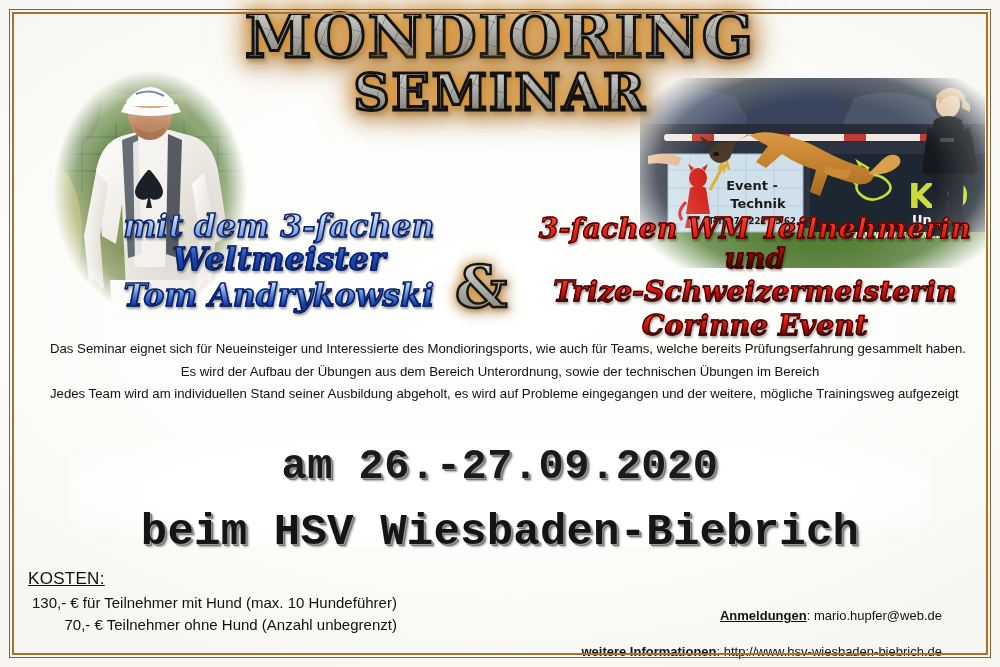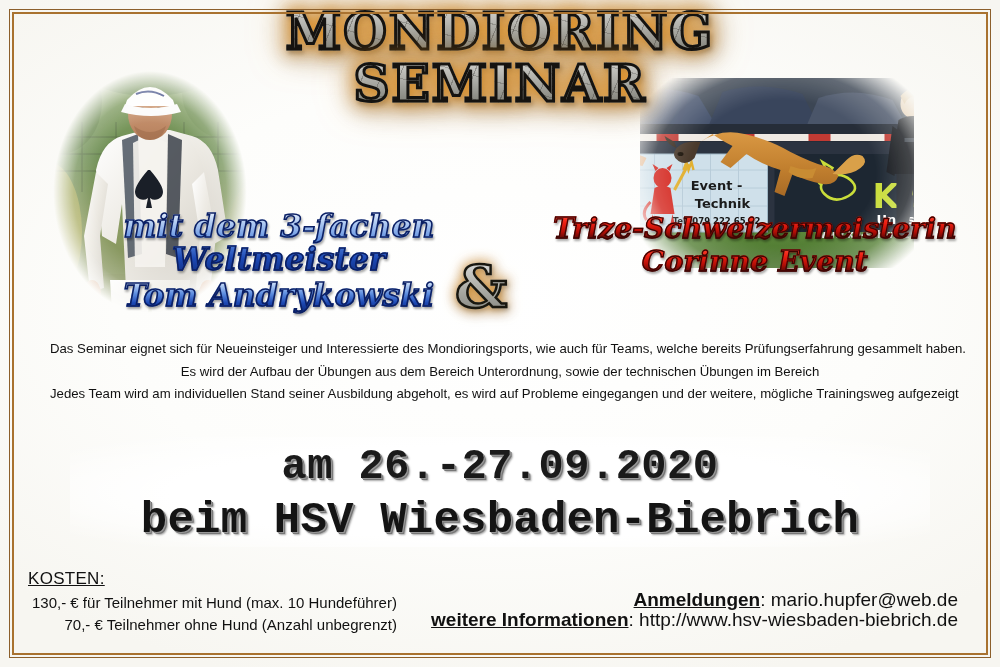--- a/index.html
+++ b/index.html
@@ -27,36 +27,36 @@
   .photo{position:absolute;overflow:hidden;}
   
   .photo-left{
     left:30px;top:42px;width:240px;height:300px;
     border-radius:50% / 50%;
     -webkit-mask-image:radial-gradient(ellipse 48% 48% at 50% 50%, #000 48%, rgba(0,0,0,.75) 66%, rgba(0,0,0,0) 84%);
     mask-image:radial-gradient(ellipse 48% 48% at 50% 50%, #000 48%, rgba(0,0,0,.75) 66%, rgba(0,0,0,0) 84%);
     z-index:5;
   }
   .photo-right{
-    left:640px;top:78px;width:274px;height:190px;
+    left:640px;top:78px;width:345px;height:190px;
     -webkit-mask-image:radial-gradient(ellipse 62% 70% at 52% 50%, #000 55%, rgba(0,0,0,.8) 76%, rgba(0,0,0,0) 97%);
     mask-image:radial-gradient(ellipse 62% 70% at 52% 50%, #000 55%, rgba(0,0,0,.8) 76%, rgba(0,0,0,0) 97%);
     z-index:5;
   }
   .photo svg{display:block;width:100%;height:100%;}
   
   .title-block{position:absolute;left:0;top:8px;width:1000px;text-align:center;z-index:30;}
   .stone-line{
     font-family:"DejaVu Serif", serif;
     font-weight:700;letter-spacing:2px;line-height:.95;
     margin:0;
     -webkit-text-stroke:3px #151310;
     paint-order:stroke fill;
   }
-  .stone-1{font-size:50px;}
+  .stone-1{font-size:60px;}
   .stone-2{font-size:50px;margin-top:4px;}
   .stone-wrap{position:relative;display:inline-block;}
   .stone-fill{
     background:
       repeating-linear-gradient(112deg, rgba(40,38,35,.30) 0 1px, rgba(0,0,0,0) 1px 17px),
       repeating-linear-gradient(16deg, rgba(30,28,26,.22) 0 1px, rgba(0,0,0,0) 1px 23px),
       linear-gradient(180deg,#dcdcd8 0%,#c2c2bd 26%,#a2a29c 54%,#87877f 78%,#6e6e67 100%);
     -webkit-background-clip:text;background-clip:text;
     color:transparent;
     filter:drop-shadow(0 0 9px rgba(233,148,32,.95))
@@ -106,33 +106,33 @@
     background:radial-gradient(ellipse 62% 68% at 50% 50%, #ffffff 0%, #ffffff 62%, rgba(255,255,255,.55) 82%, rgba(255,255,255,0) 100%);
     text-align:center;
     font-family:Liberation Mono, monospace;
   }
   .date-line{
     margin:0;padding-top:6px;
     font-size:42px;font-weight:700;color:#1a1a1a;letter-spacing:.5px;
     text-shadow:1px 1px 0 #999, 2px 2px 0 #777, 3px 3px 2px rgba(0,0,0,.35);
   }
   .venue-line{
-    margin:0;padding-top:4px;
+    margin:12px;padding-top:4px;
     font-size:44px;font-weight:700;color:#141414;letter-spacing:.2px;
     text-shadow:1px 1px 0 #999, 2px 2px 0 #777, 3px 3px 2px rgba(0,0,0,.35);
   }
   
   .costs{position:absolute;left:28px;top:566px;z-index:34;color:#111;}
   .costs-title{
     font-size:17px;font-weight:400;text-decoration:underline;margin:3px 0 4px 0;letter-spacing:.3px;
   }
   .costs-line{font-size:15px;margin:0 0 2px 4px;line-height:20px;}
   .costs-line.indent{padding-left:10px;text-align:right;}
   .contact{position:absolute;right:42px;top:590px;z-index:34;color:#111;text-align:right;}
-  .contact-row{font-size:19px;line-height:20px;margin:0;white-space:nowrap;}
+  .contact-row{font-size:13px;line-height:20px;margin:16px;white-space:nowrap;}
   .contact-row .lbl{font-weight:700;text-decoration:underline;}
 </style>
 </head>
 <body>
 
 <div class="poster">
 
   <div class="photo photo-left">
     <svg viewBox="0 0 240 300" preserveAspectRatio="xMidYMid slice" aria-hidden="true">
       <defs>
@@ -291,20 +291,21 @@
   </div>
 
   <div class="amp">&amp;</div>
 
   <div class="pres pres-left">
     <p class="blue-line">mit dem 3-fachen Weltmeister</p>
     <p class="blue-line">Tom Andrykowski</p>
   </div>
 
   <div class="pres pres-right">
+    <p class="red-line">3-fachen WM Teilnehmerin und</p>
     <p class="red-line">Trize-Schweizermeisterin</p>
     <p class="red-line">Corinne Event</p>
   </div>
 
   <div class="body-text">
     <p>Das Seminar eignet sich für Neueinsteiger und Interessierte des Mondioringsports, wie auch für Teams, welche bereits Prüfungserfahrung gesammelt haben.</p>
     <p>Es wird der Aufbau der Übungen aus dem Bereich Unterordnung, sowie der technischen Übungen im Bereich</p>
     <p>Jedes Team wird am individuellen Stand seiner Ausbildung abgeholt, es wird auf Probleme eingegangen und der weitere, mögliche Trainingsweg aufgezeigt</p>
   </div>
 

